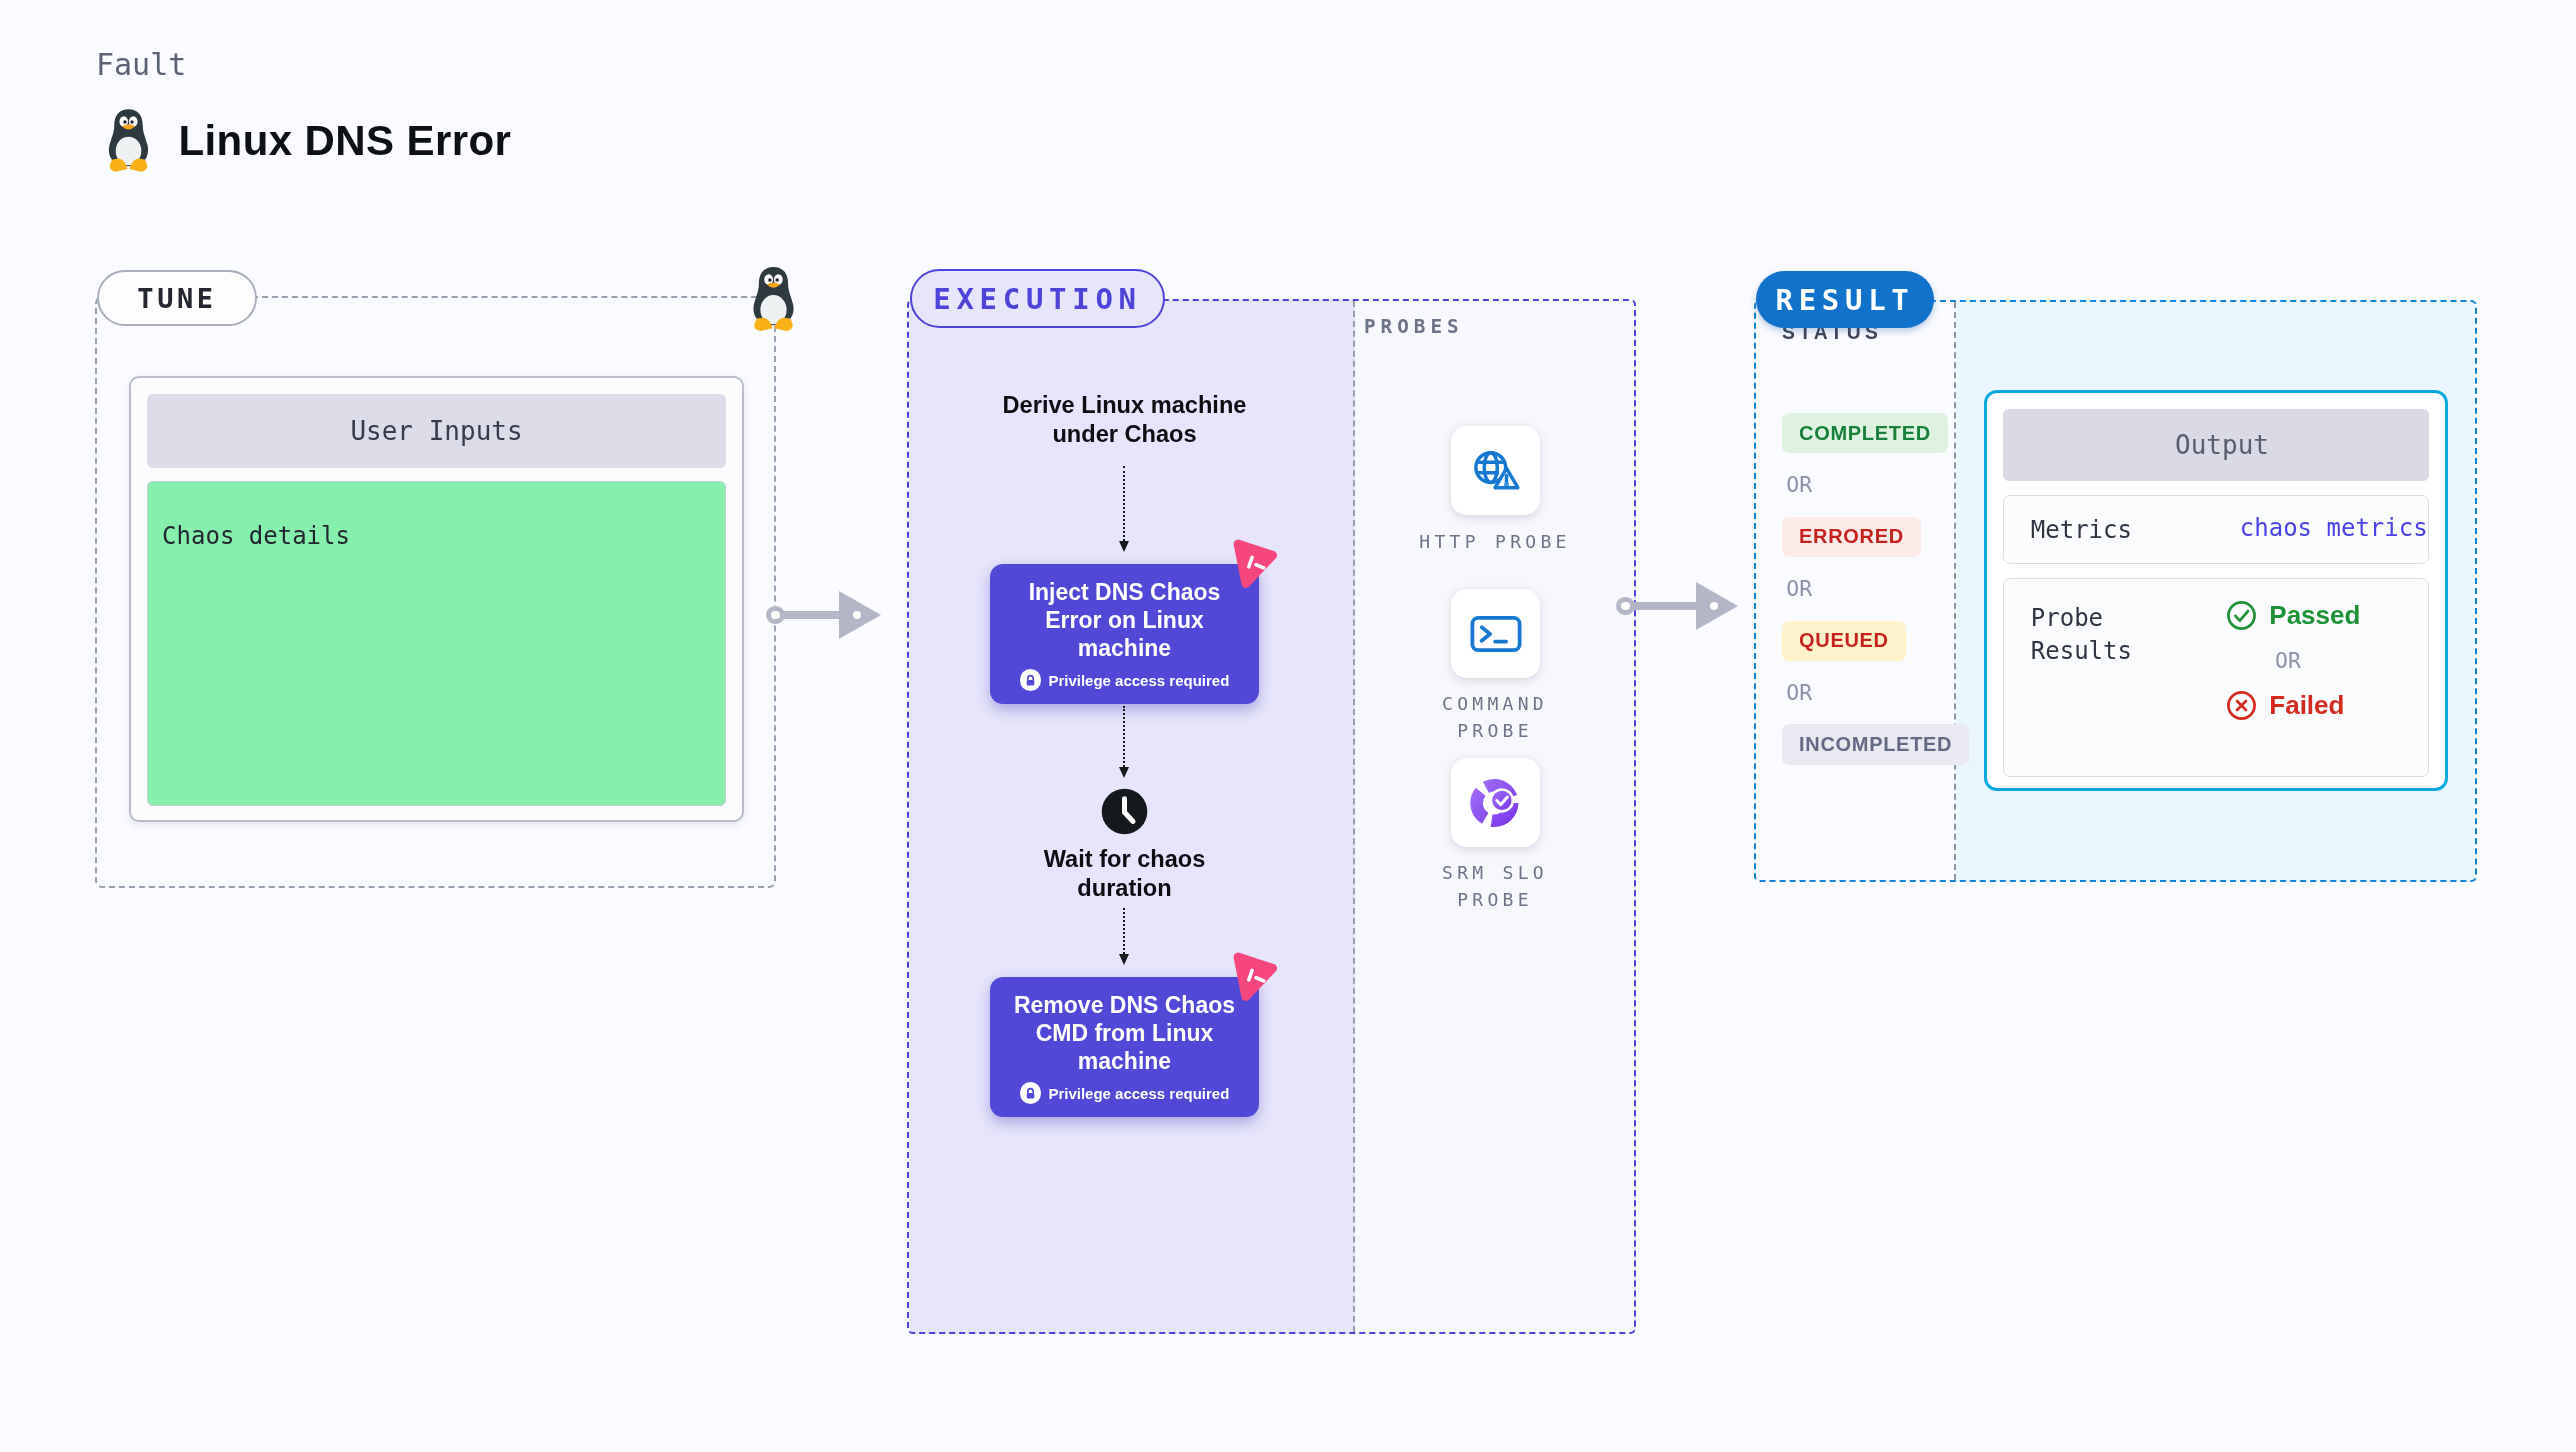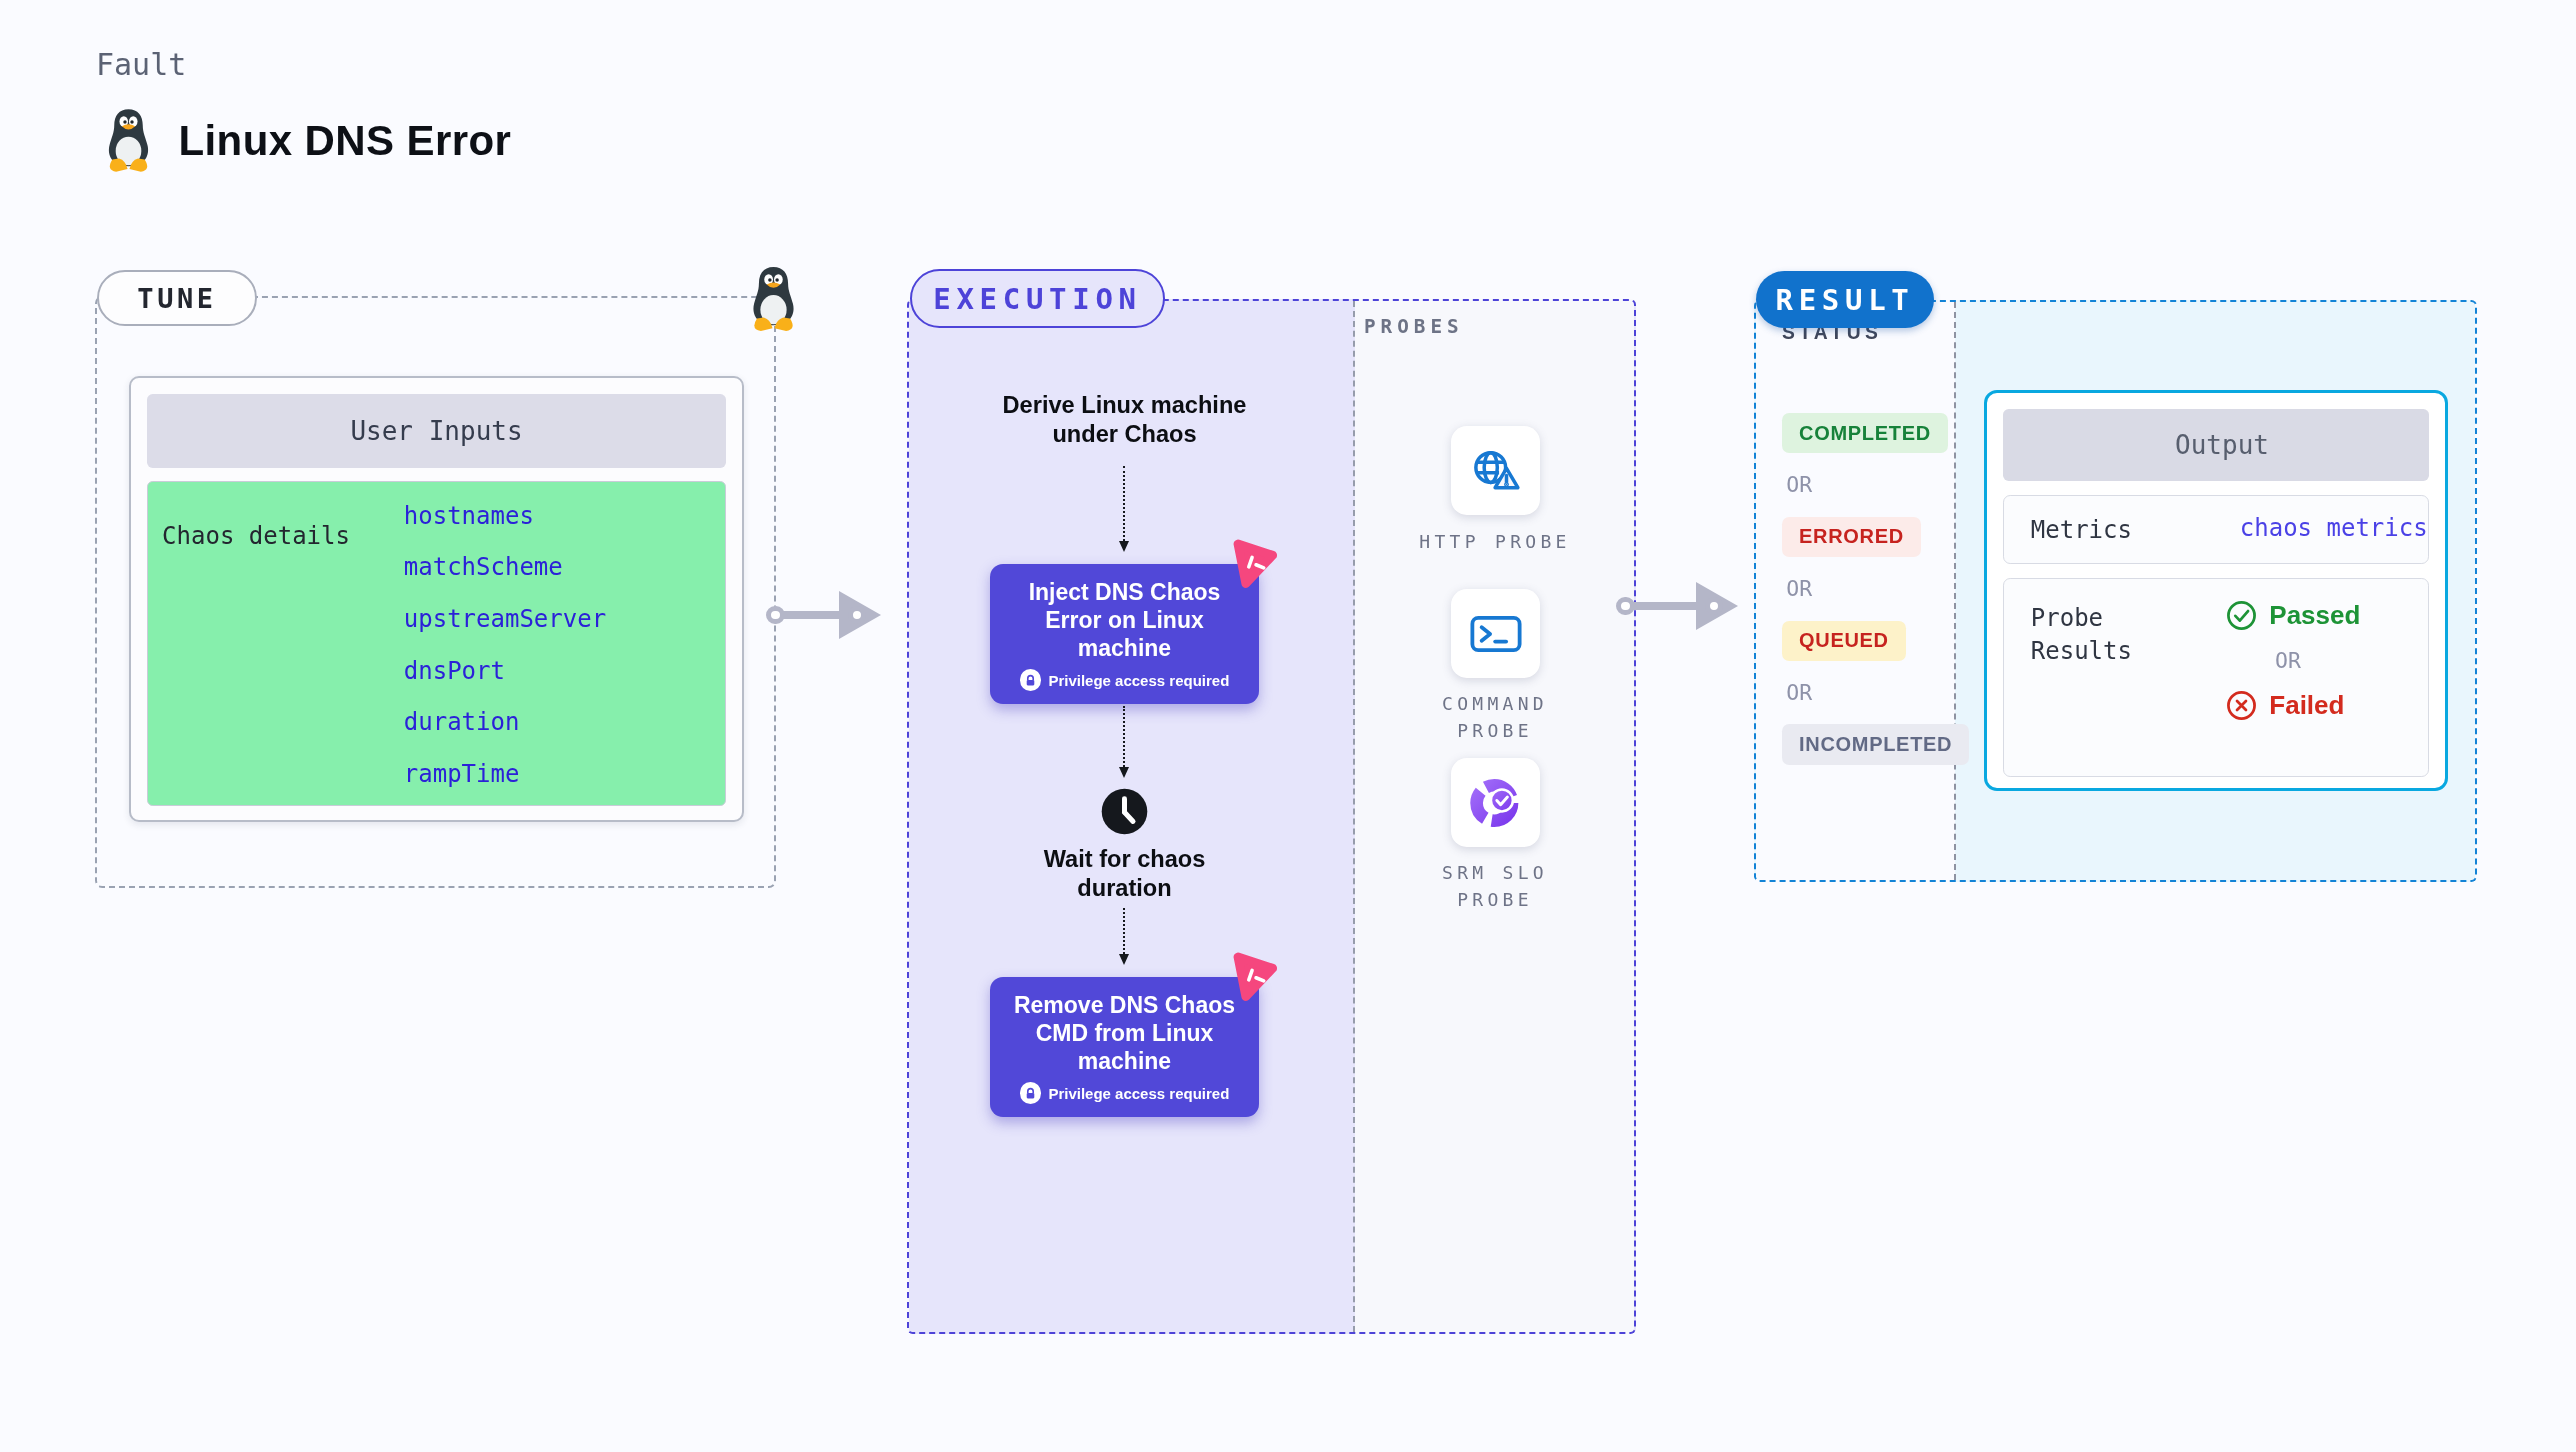--- a/index.html
+++ b/index.html
@@ -146,28 +146,20 @@
 <div class="abs tune-box"></div>
 <div class="abs tune-pill flexc mono">TUNE</div>
 <svg class="abs tux-corner" width="59" height="70" viewBox="0 0 60 72">
     <use href="#tux"></use>
   </svg>
 
 <div class="abs ui-card">
   <div class="ui-head flexc mono">User Inputs</div>
   <div class="ui-list">
     <div class="ui-row-label mono">Chaos details</div>
-    <div class="ui-values mono">
-      <span>hostnames</span>
-      <span>matchScheme</span>
-      <span>upstreamServer</span>
-      <span>dnsPort</span>
-      <span>duration</span>
-      <span>rampTime</span>
-    </div>
   </div>
 </div>
 
 <div class="abs arrow" id="arrow-1">
   <span class="dot"></span>
     <span class="shaft"></span>
     <span class="head"></span>
     <span class="dot tip"></span>
 </div>
 <div class="abs arrow" id="arrow-2">

